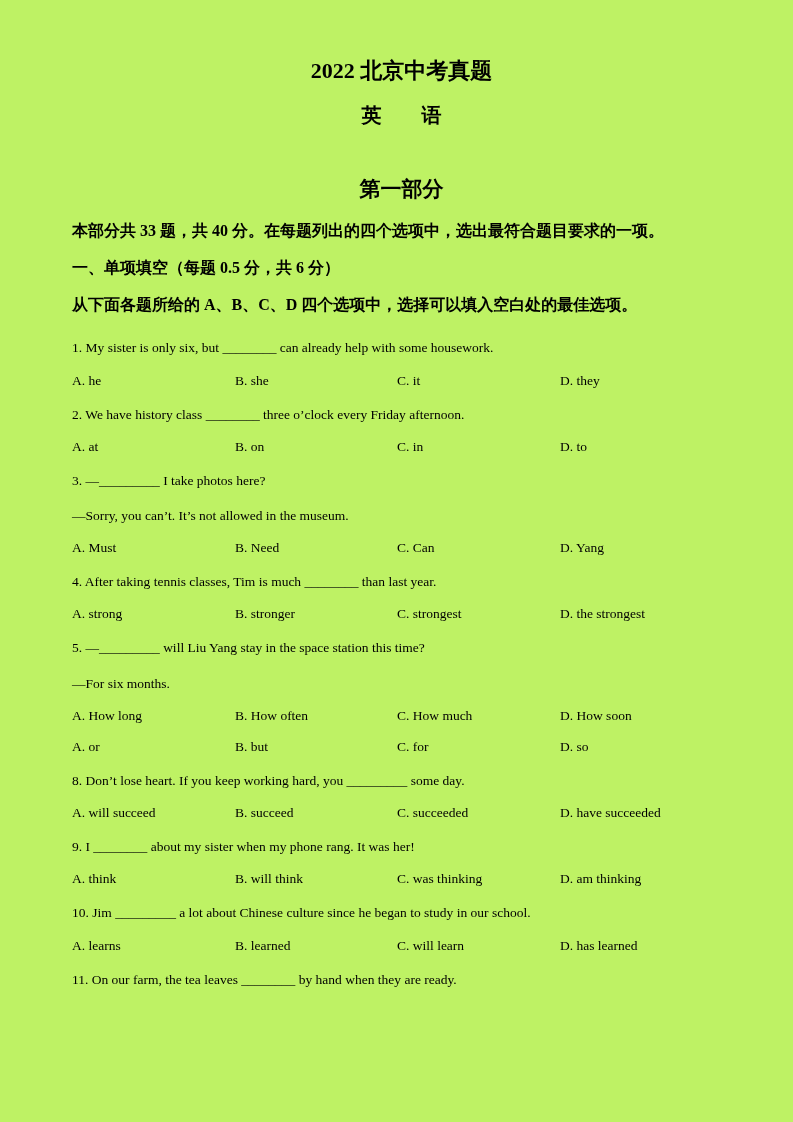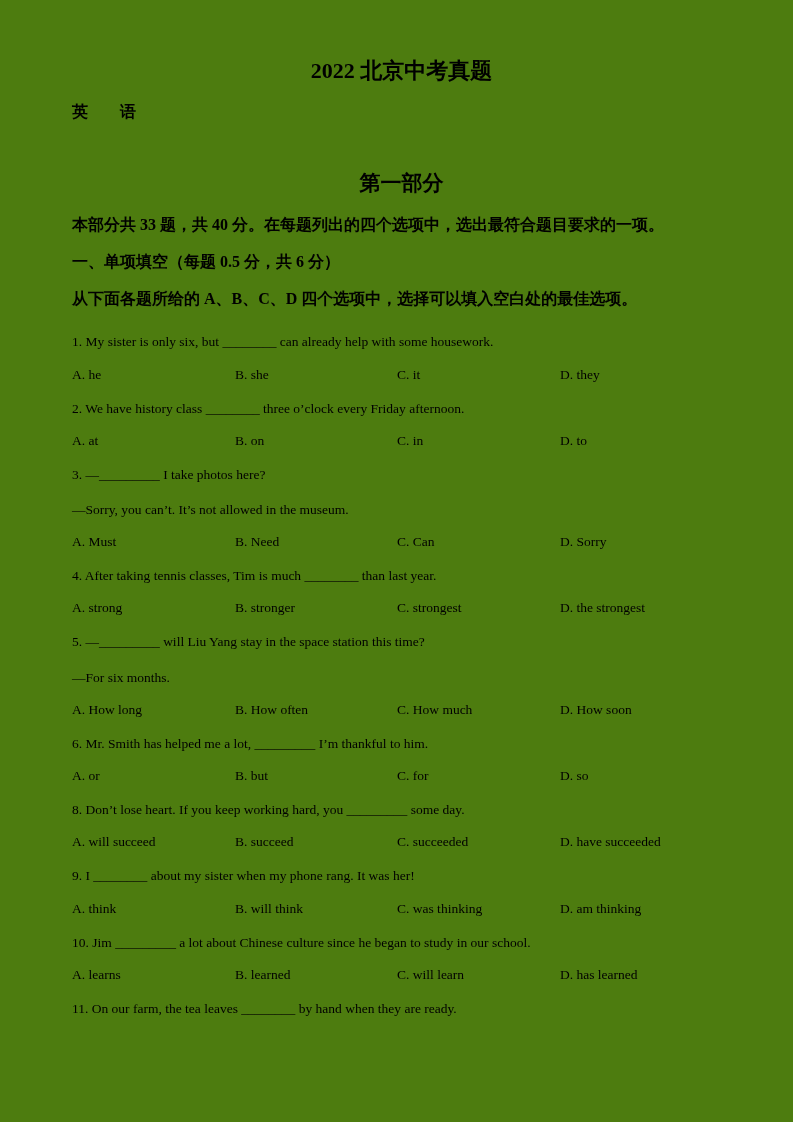--- a/index.html
+++ b/index.html
@@ -5,35 +5,35 @@
   html, body {
     margin: 0;
     padding: 0;
     background: #ffffff;
   }
   .page {
     width: 793px;
     min-height: 1122px;
     box-sizing: border-box;
     padding: 56px 62px 40px 72px;
-    background: #4d7c0f;
+    background: #bef264;
     color: #000000;
     font-family: "Liberation Serif", "DejaVu Serif", serif;
   }
   .doc-title {
     font-size: 22px;
     font-weight: bold;
     text-align: center;
     margin: 0 0 16px 0;
     font-family: "Liberation Serif", "DejaVu Serif", serif;
   }
   .subject-title {
-    font-size: 16px;
+    font-size: 20px;
     font-weight: bold;
-    text-align: left;
+    text-align: center;
     margin: 16px 0 46px 0;
     white-space: pre;
   }
   .part-header {
     font-size: 21px;
     font-weight: bold;
     text-align: center;
     margin: 24px 0 16px 0;
   }
   .cn-bold {
@@ -91,21 +91,21 @@
           <span class="option">D. to</span>
         </div>
       </div>
       <div class="question">
         <p class="stem">3. —_________ I take photos here?</p>
         <p class="stem">—Sorry, you can’t. It’s not allowed in the museum.</p>
         <div class="options">
           <span class="option">A. Must</span>
           <span class="option">B. Need</span>
           <span class="option">C. Can</span>
-          <span class="option">D. Sorry</span>
+          <span class="option">D. Yang</span>
         </div>
       </div>
       <div class="question">
         <p class="stem">4. After taking tennis classes, Tim is much ________ than last year.</p>
         <div class="options">
           <span class="option">A. strong</span>
           <span class="option">B. stronger</span>
           <span class="option">C. strongest</span>
           <span class="option">D. the strongest</span>
         </div>
@@ -114,21 +114,20 @@
         <p class="stem">5. —_________ will Liu Yang stay in the space station this time?</p>
         <p class="stem">—For six months.</p>
         <div class="options">
           <span class="option">A. How long</span>
           <span class="option">B. How often</span>
           <span class="option">C. How much</span>
           <span class="option">D. How soon</span>
         </div>
       </div>
       <div class="question">
-        <p class="stem">6. Mr. Smith has helped me a lot, _________ I’m thankful to him.</p>
         <div class="options">
           <span class="option">A. or</span>
           <span class="option">B. but</span>
           <span class="option">C. for</span>
           <span class="option">D. so</span>
         </div>
       </div>
       <div class="question">
         <p class="stem">8. Don’t lose heart. If you keep working hard, you _________ some day.</p>
         <div class="options">

